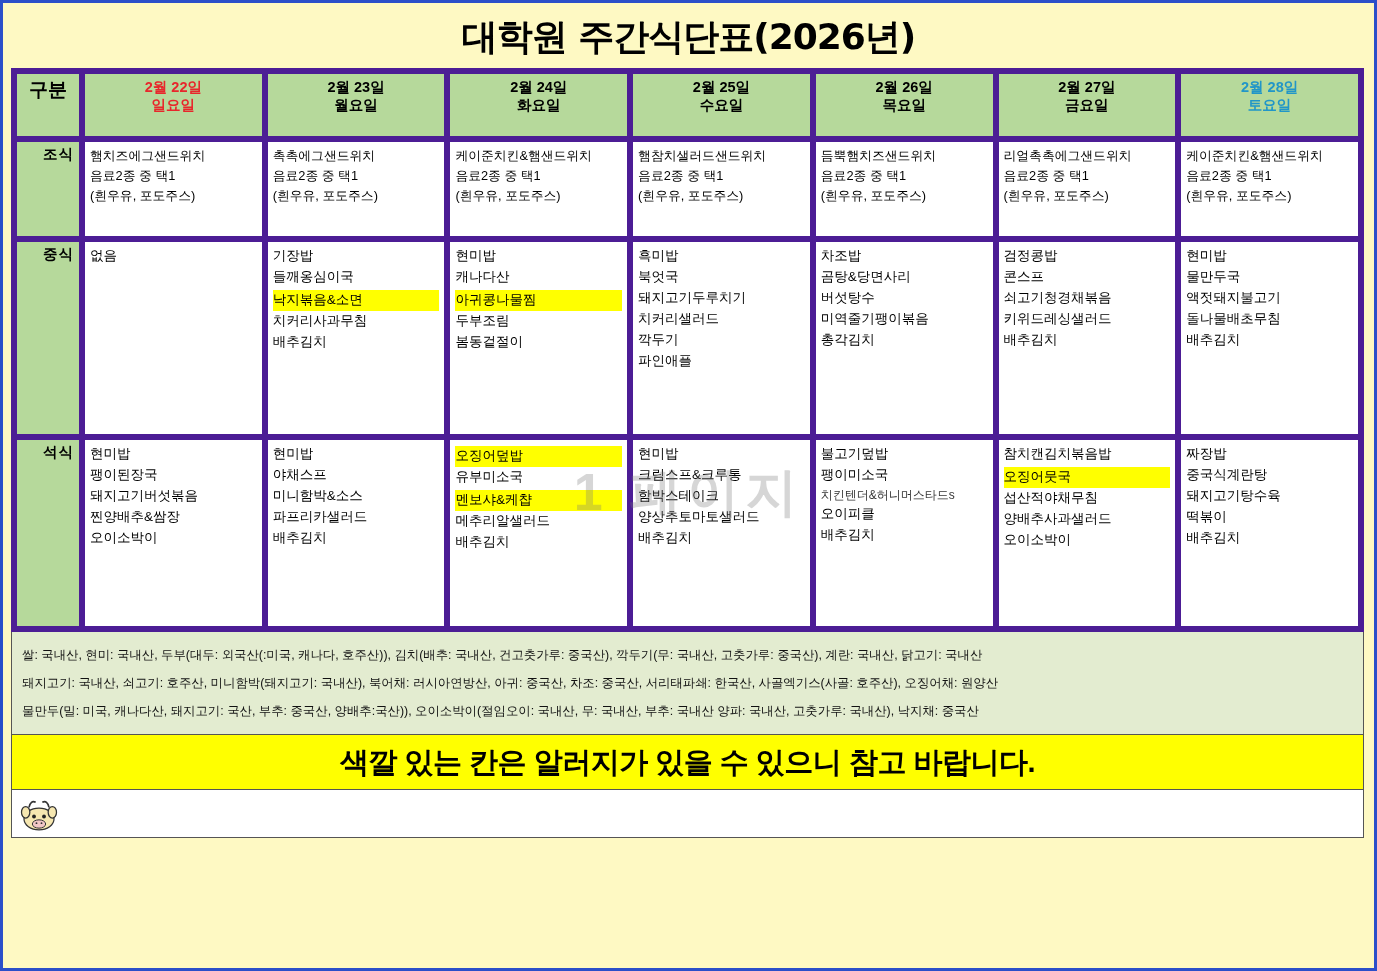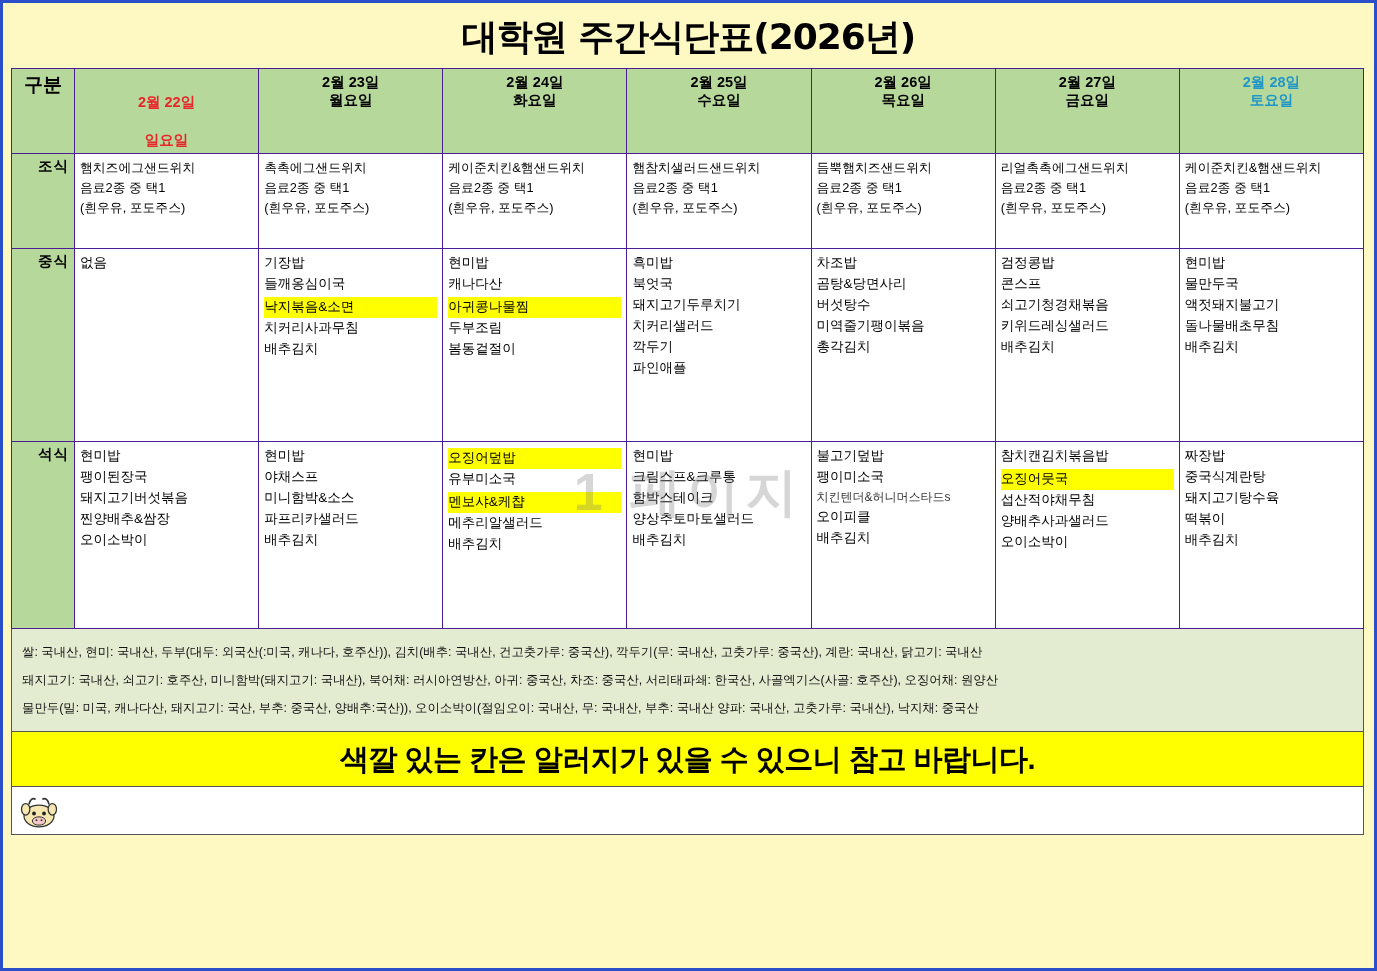--- a/index.html
+++ b/index.html
@@ -25,39 +25,39 @@
     color:#000;
     padding:4px 0 6px 0;
     font-family:"DejaVu Sans","Liberation Sans",sans-serif;
   }
   table.menu{
     width:1353px;
     border-collapse:collapse;
     table-layout:fixed;
   }
   table.menu td, table.menu th{
-    border:1px solid #4c1d95;
+    border:6px solid #4c1d95;
     vertical-align:top;
     padding:4px 5px;
     font-size:14.5px;
     color:#000;
   }
   
   .hdr td{
     background:#b6d99b;
     text-align:center;
     vertical-align:middle;
     font-size:19px;
     font-weight:bold;
     height:54px;
     line-height:1.25;
     padding:2px;
   }
   .hdr td.gubun{font-size:19px;}
-  .sun{color:#e8262b;margin-top:20px;}
+  .sun{color:#e8262b;}
   .sat{color:#2196c8;}
   .col-gubun{width:52px;}
   .rowlabel{
     background:#b6d99b;
     text-align:right;
     vertical-align:middle;
     font-size:22px;
     font-weight:bold;
     letter-spacing:1px;
     line-height:1.15;

